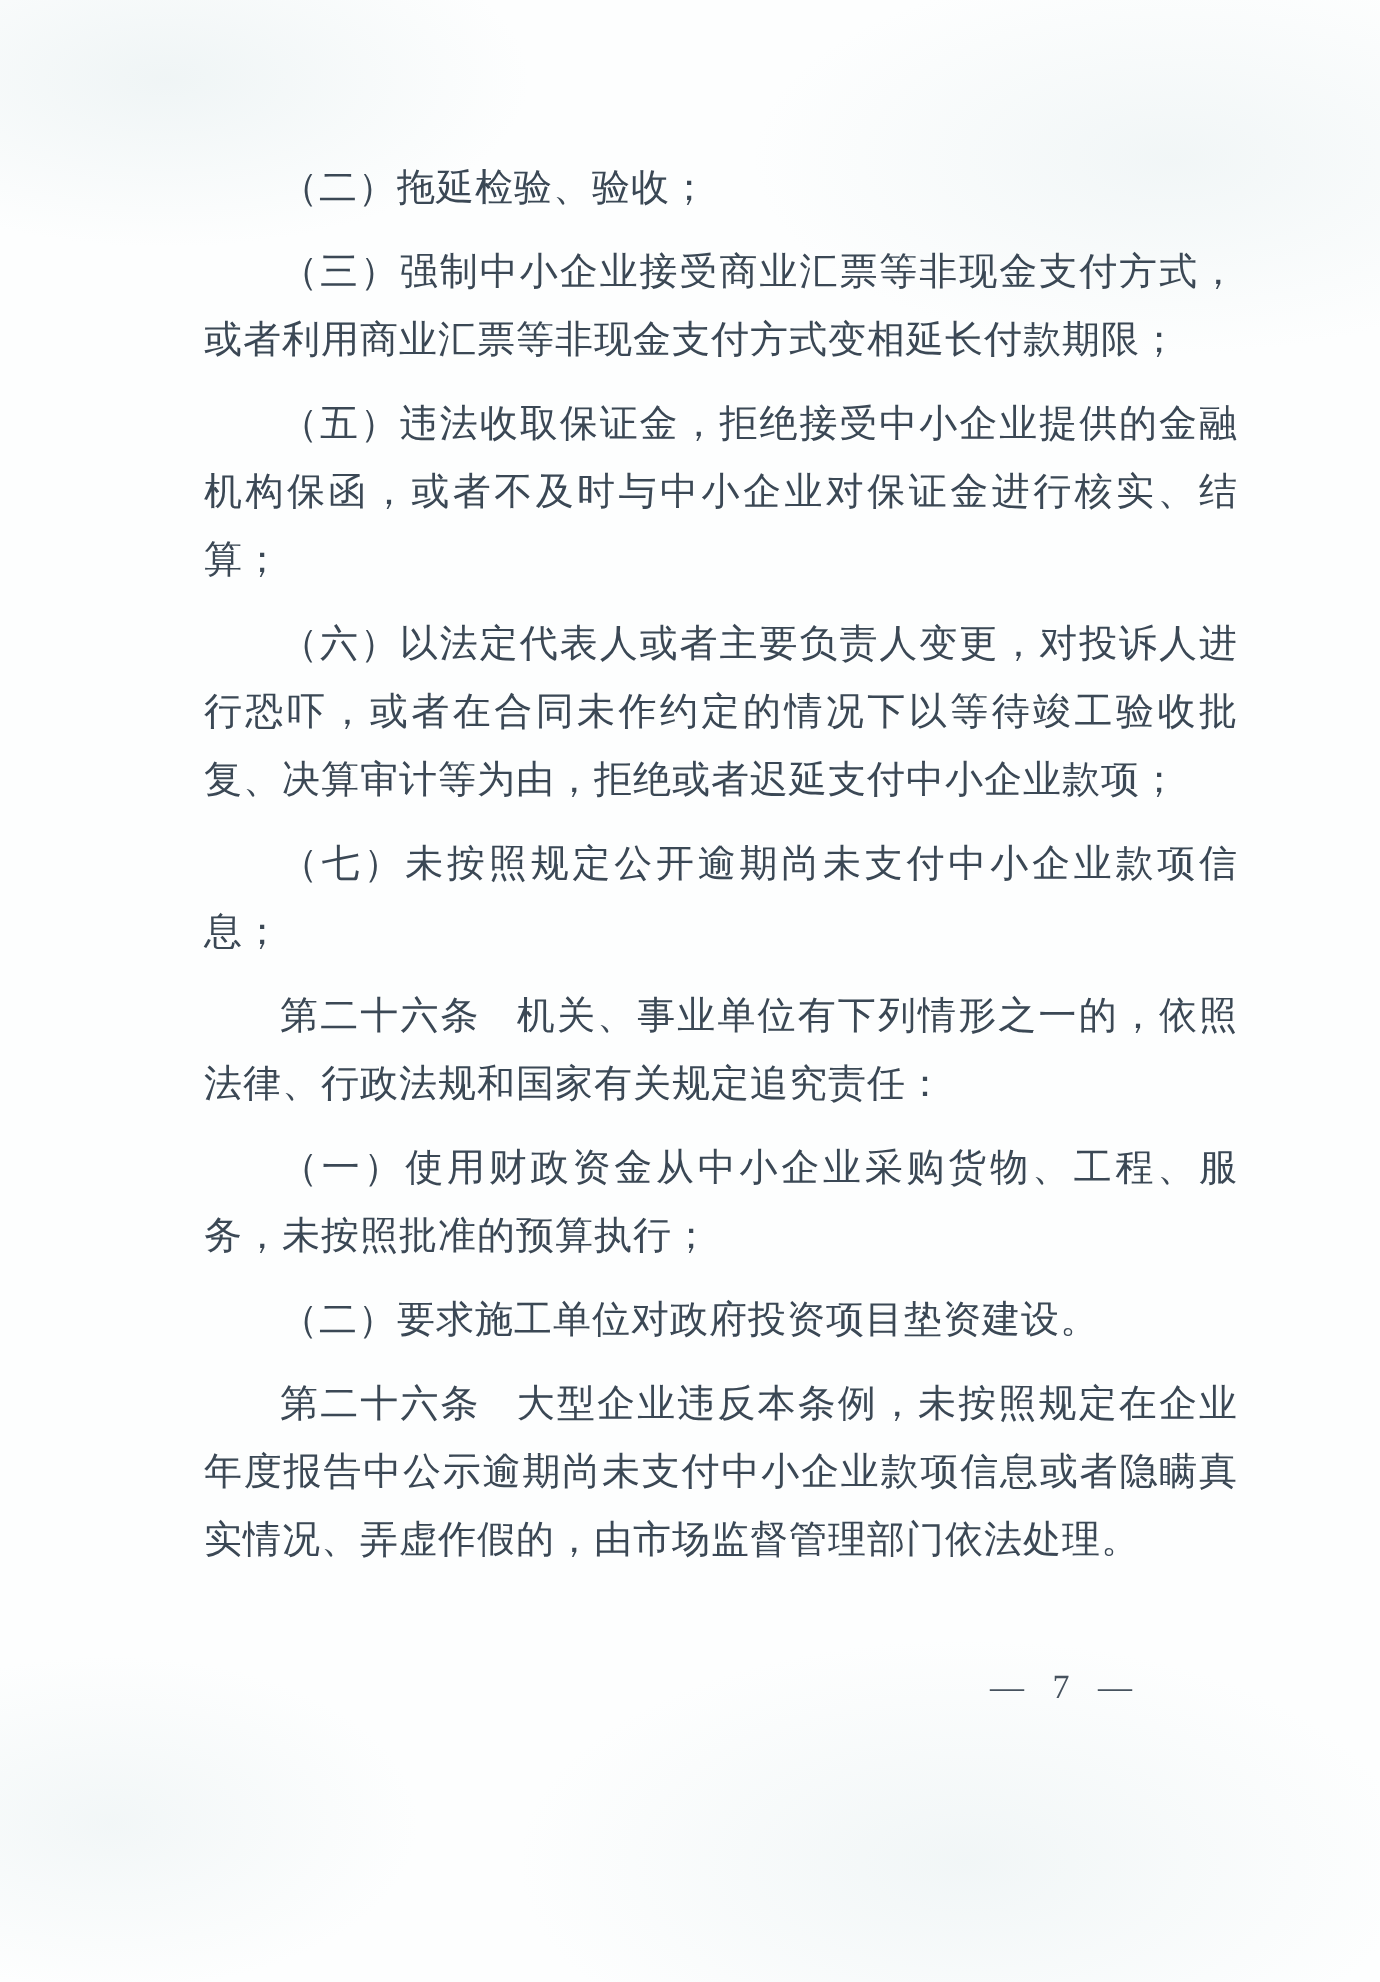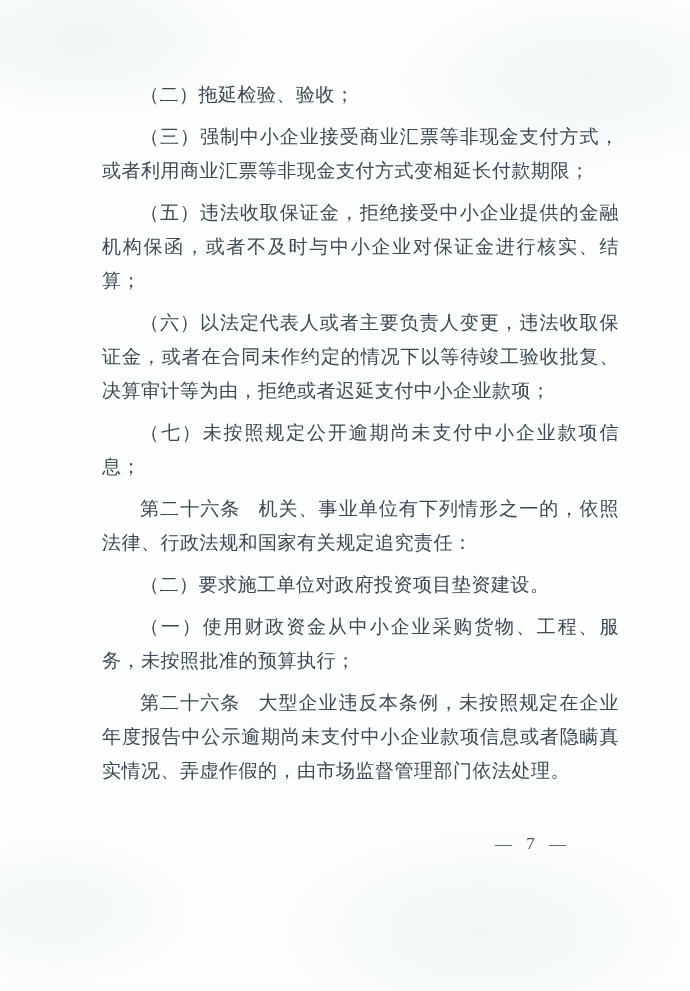--- a/index.html
+++ b/index.html
@@ -58,25 +58,25 @@
   }
 </style>
 </head>
 <body>
 
 <div class="scan-page">
   <div class="text-block">
     <p class="para">（二）拖延检验、验收；</p>
     <p class="para">（三）强制中小企业接受商业汇票等非现金支付方式，或者利用商业汇票等非现金支付方式变相延长付款期限；</p>
     <p class="para">（五）违法收取保证金，拒绝接受中小企业提供的金融机构保函，或者不及时与中小企业对保证金进行核实、结算；</p>
-    <p class="para">（六）以法定代表人或者主要负责人变更，违法收取保证金，或者在合同未作约定的情况下以等待竣工验收批复、决算审计等为由，拒绝或者迟延支付中小企业款项；</p>
+    <p class="para">（六）以法定代表人或者主要负责人变更，对投诉人进行恐吓，或者在合同未作约定的情况下以等待竣工验收批复、决算审计等为由，拒绝或者迟延支付中小企业款项；</p>
     <p class="para">（七）未按照规定公开逾期尚未支付中小企业款项信息；</p>
 
     <p class="para"><b class="lead">第二十六条</b><span>机关、事业单位有下列情形之一的，依照法律、行政法规和国家有关规定追究责任：</span></p>
 
+    <p class="para">（一）使用财政资金从中小企业采购货物、工程、服务，未按照批准的预算执行；</p>
     <p class="para">（二）要求施工单位对政府投资项目垫资建设。</p>
-    <p class="para">（一）使用财政资金从中小企业采购货物、工程、服务，未按照批准的预算执行；</p>
 
     <p class="para"><b class="lead">第二十六条</b><span>大型企业违反本条例，未按照规定在企业年度报告中公示逾期尚未支付中小企业款项信息或者隐瞒真实情况、弄虚作假的，由市场监督管理部门依法处理。</span></p>
   </div>
 
   <div class="page-number">— 7 —</div>
 </div>
 
 </body></html>

